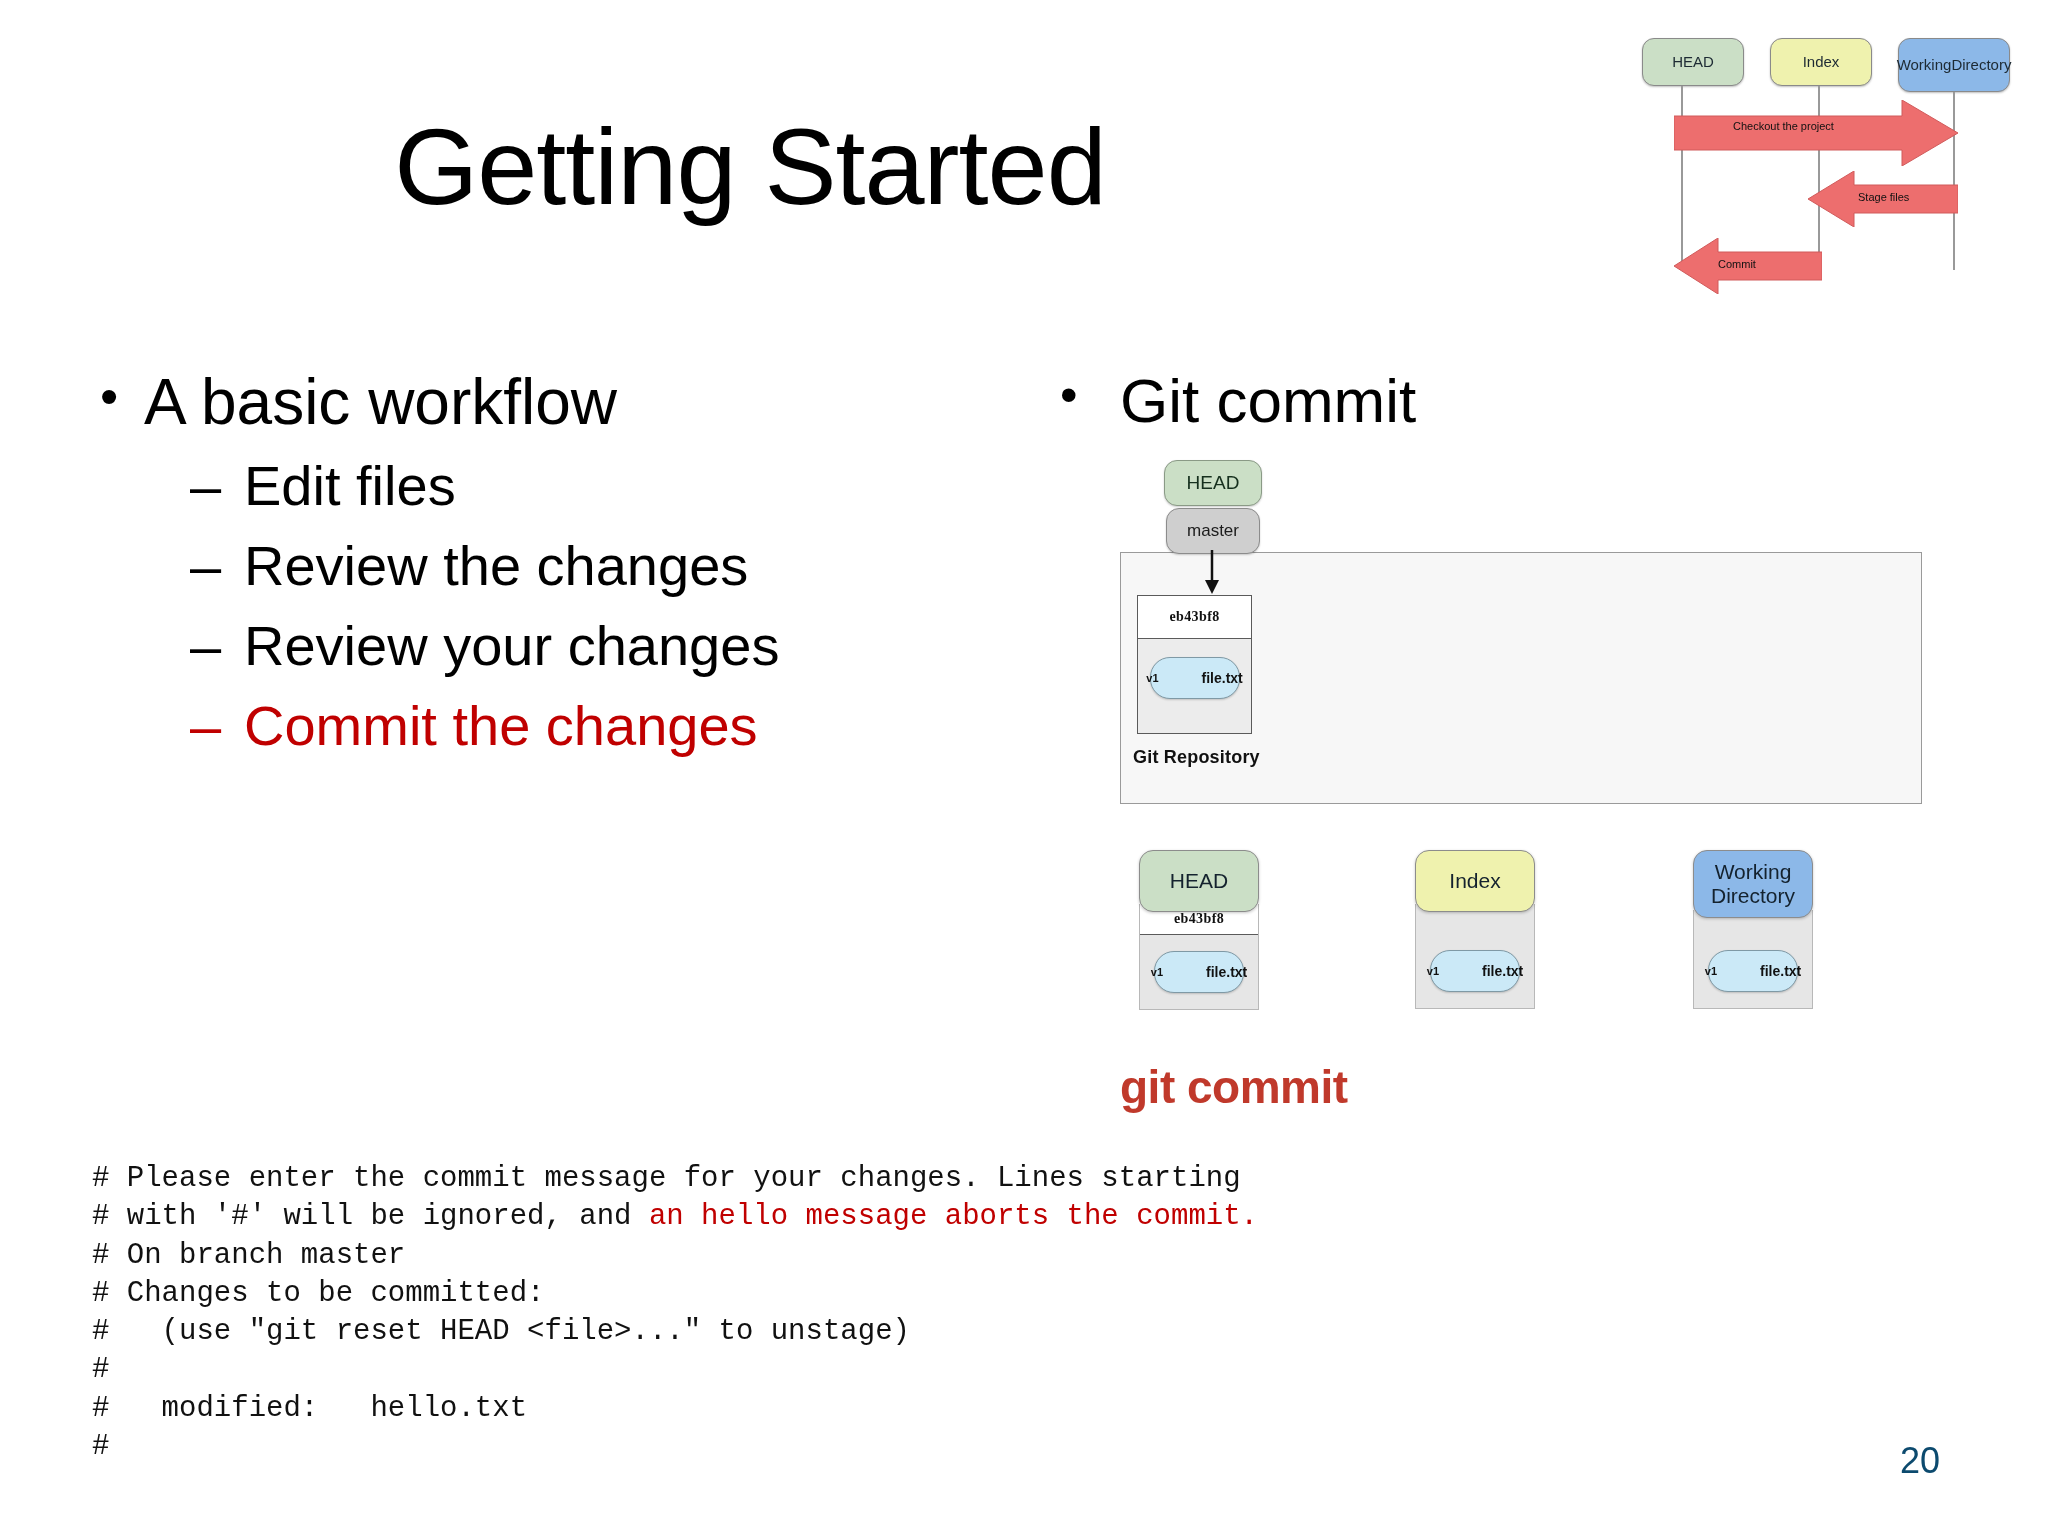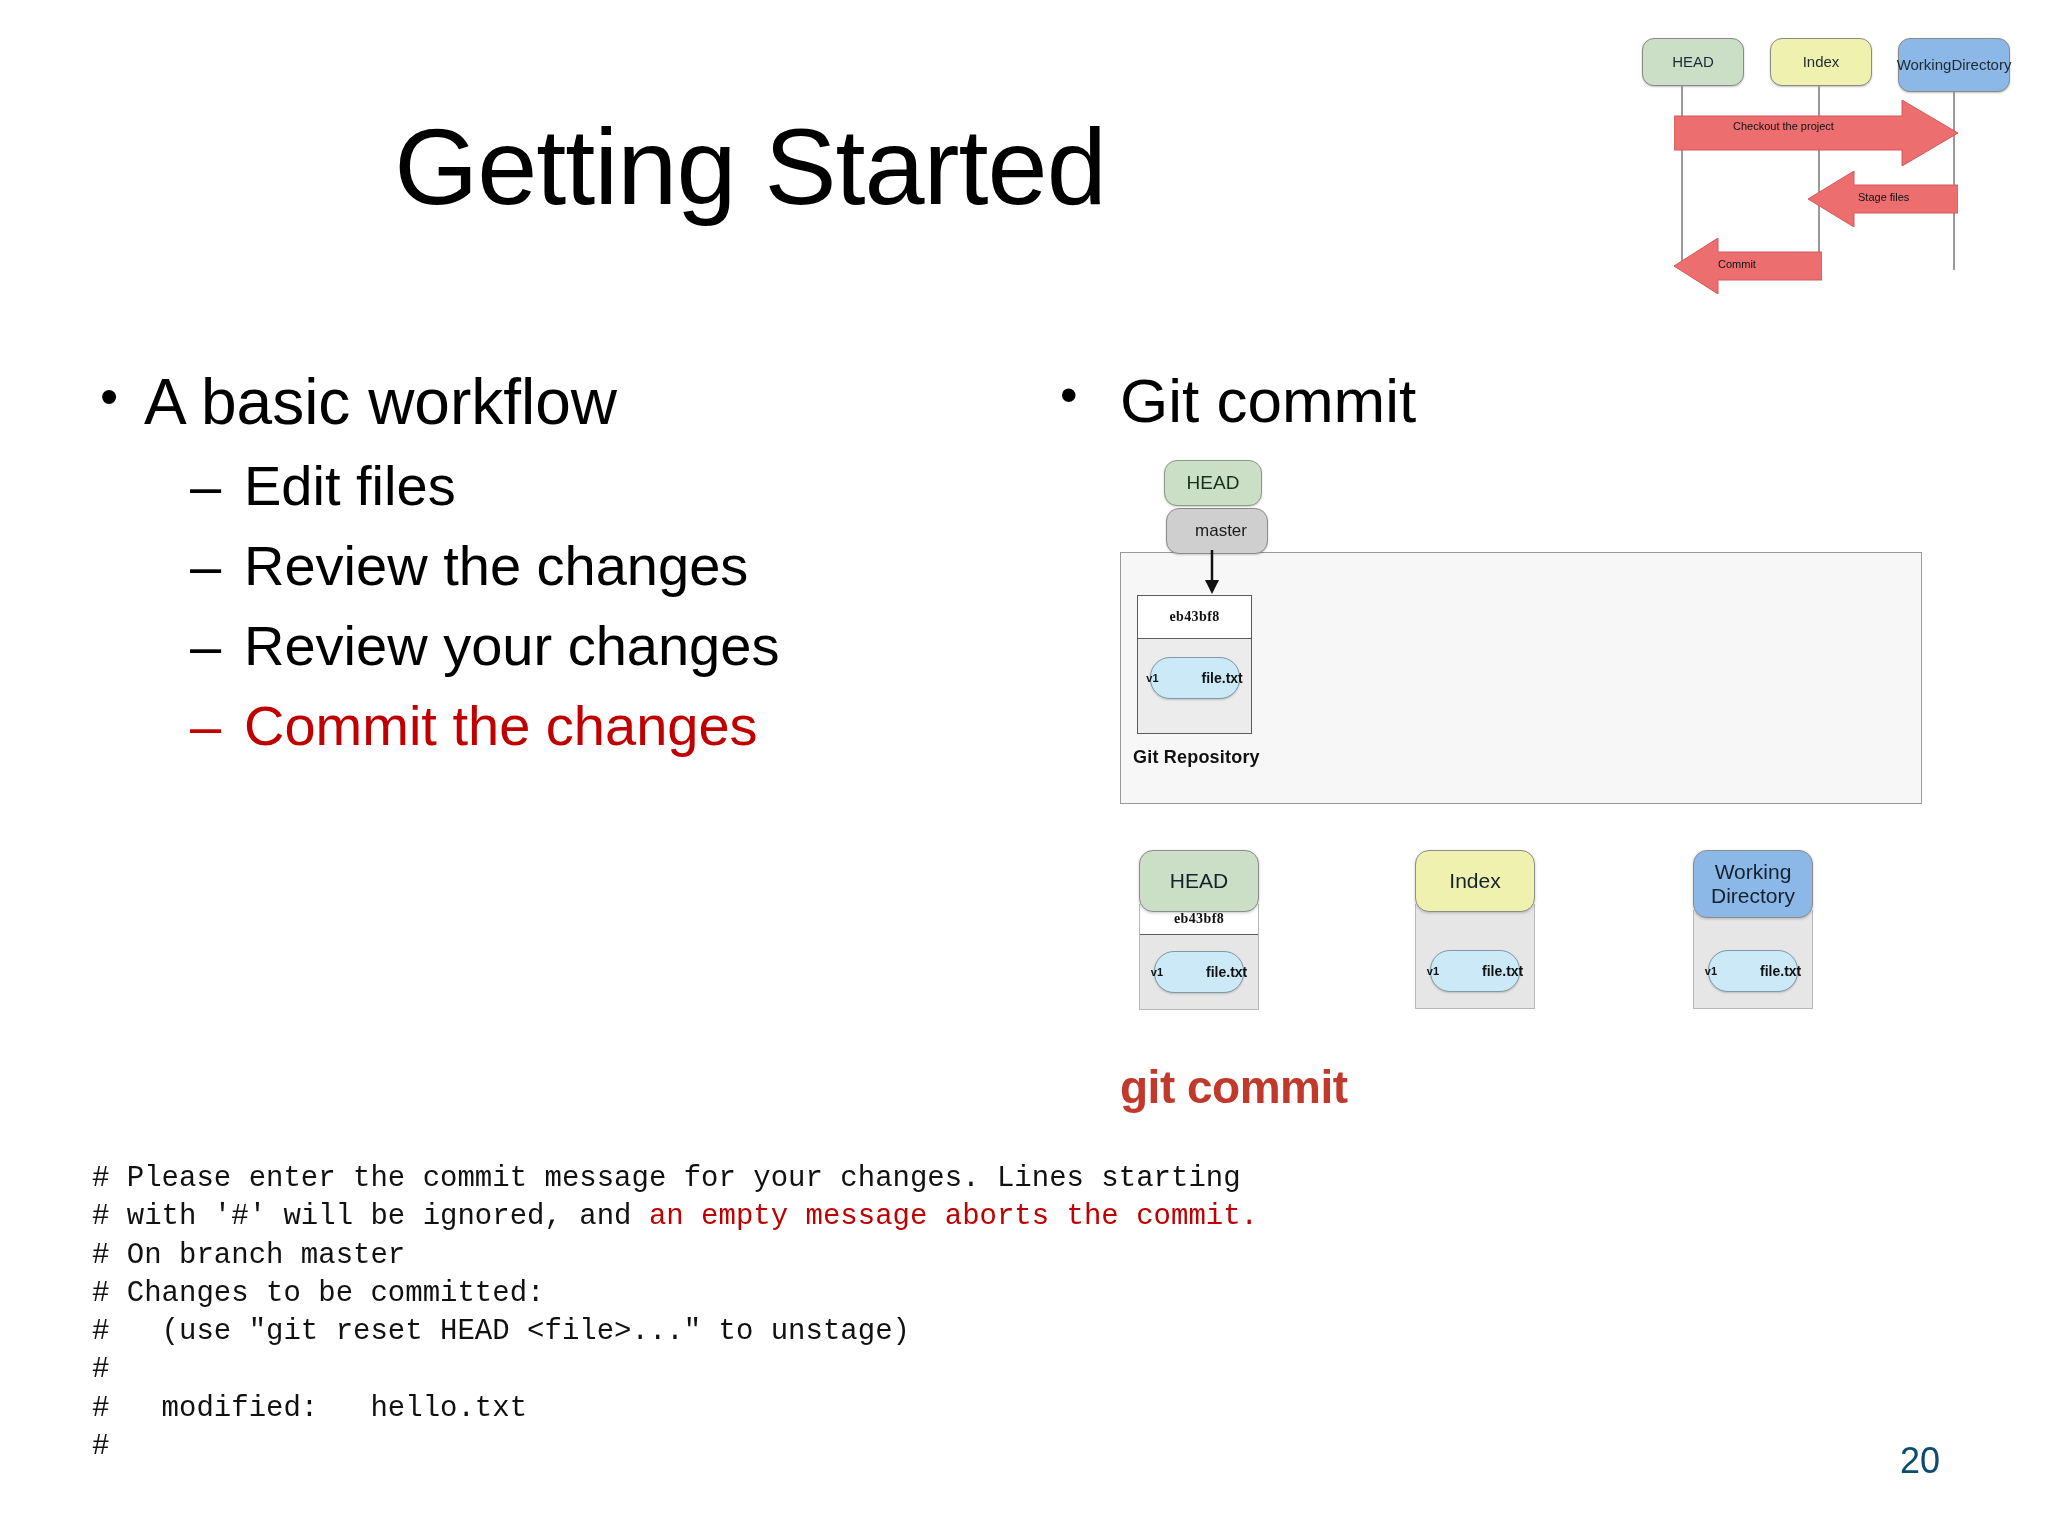--- a/index.html
+++ b/index.html
@@ -104,21 +104,20 @@
     display:flex;align-items:center;justify-content:center;
     font-size:19px;color:#16301e;
     box-shadow:0 1px 2px rgba(0,0,0,.2);
   }
   .node-master{
     position:absolute;left:51px;top:48px;width:92px;height:44px;
     background:#cfcfcf;border:1.5px solid #8c8c8c;border-radius:13px;
     display:flex;align-items:center;justify-content:center;
     font-size:17px;color:#1c1c1c;
     box-shadow:0 1px 2px rgba(0,0,0,.2);
-    padding-left:8px;
   }
   .commit-box{
     position:absolute;left:22px;top:135px;width:113px;height:137px;
     border:1.3px solid #5a5a5a;background:#ececec;
   }
   .commit-hash{
     height:42px;background:#ffffff;border-bottom:1.3px solid #5a5a5a;
     display:flex;align-items:center;justify-content:center;
     font-size:14px;font-weight:bold;color:#111;
     font-family:"Liberation Serif",serif;
@@ -306,21 +305,21 @@
           <span class="v">v1</span>
           <span class="fn">file.txt</span>
         </div>
       </div>
     </div>
 
     <div class="gitcommit-label">git commit</div>
   </div>
 
   <div class="term"><span># Please enter the commit message for your changes. Lines starting</span>
-<span># with '#' will be ignored, and </span><span class="red">an empty message aborts the commit.</span>
+<span># with '#' will be ignored, and </span><span class="red">an hello message aborts the commit.</span>
 <span># On branch master</span>
 <span># Changes to be committed:</span>
 <span>#   (use "git reset HEAD &lt;file&gt;..." to unstage)</span>
 <span>#</span>
 <span>#   modified:   hello.txt</span>
 <span>#</span></div>
 
   <div class="pagenum">20</div>
 
 </div>

